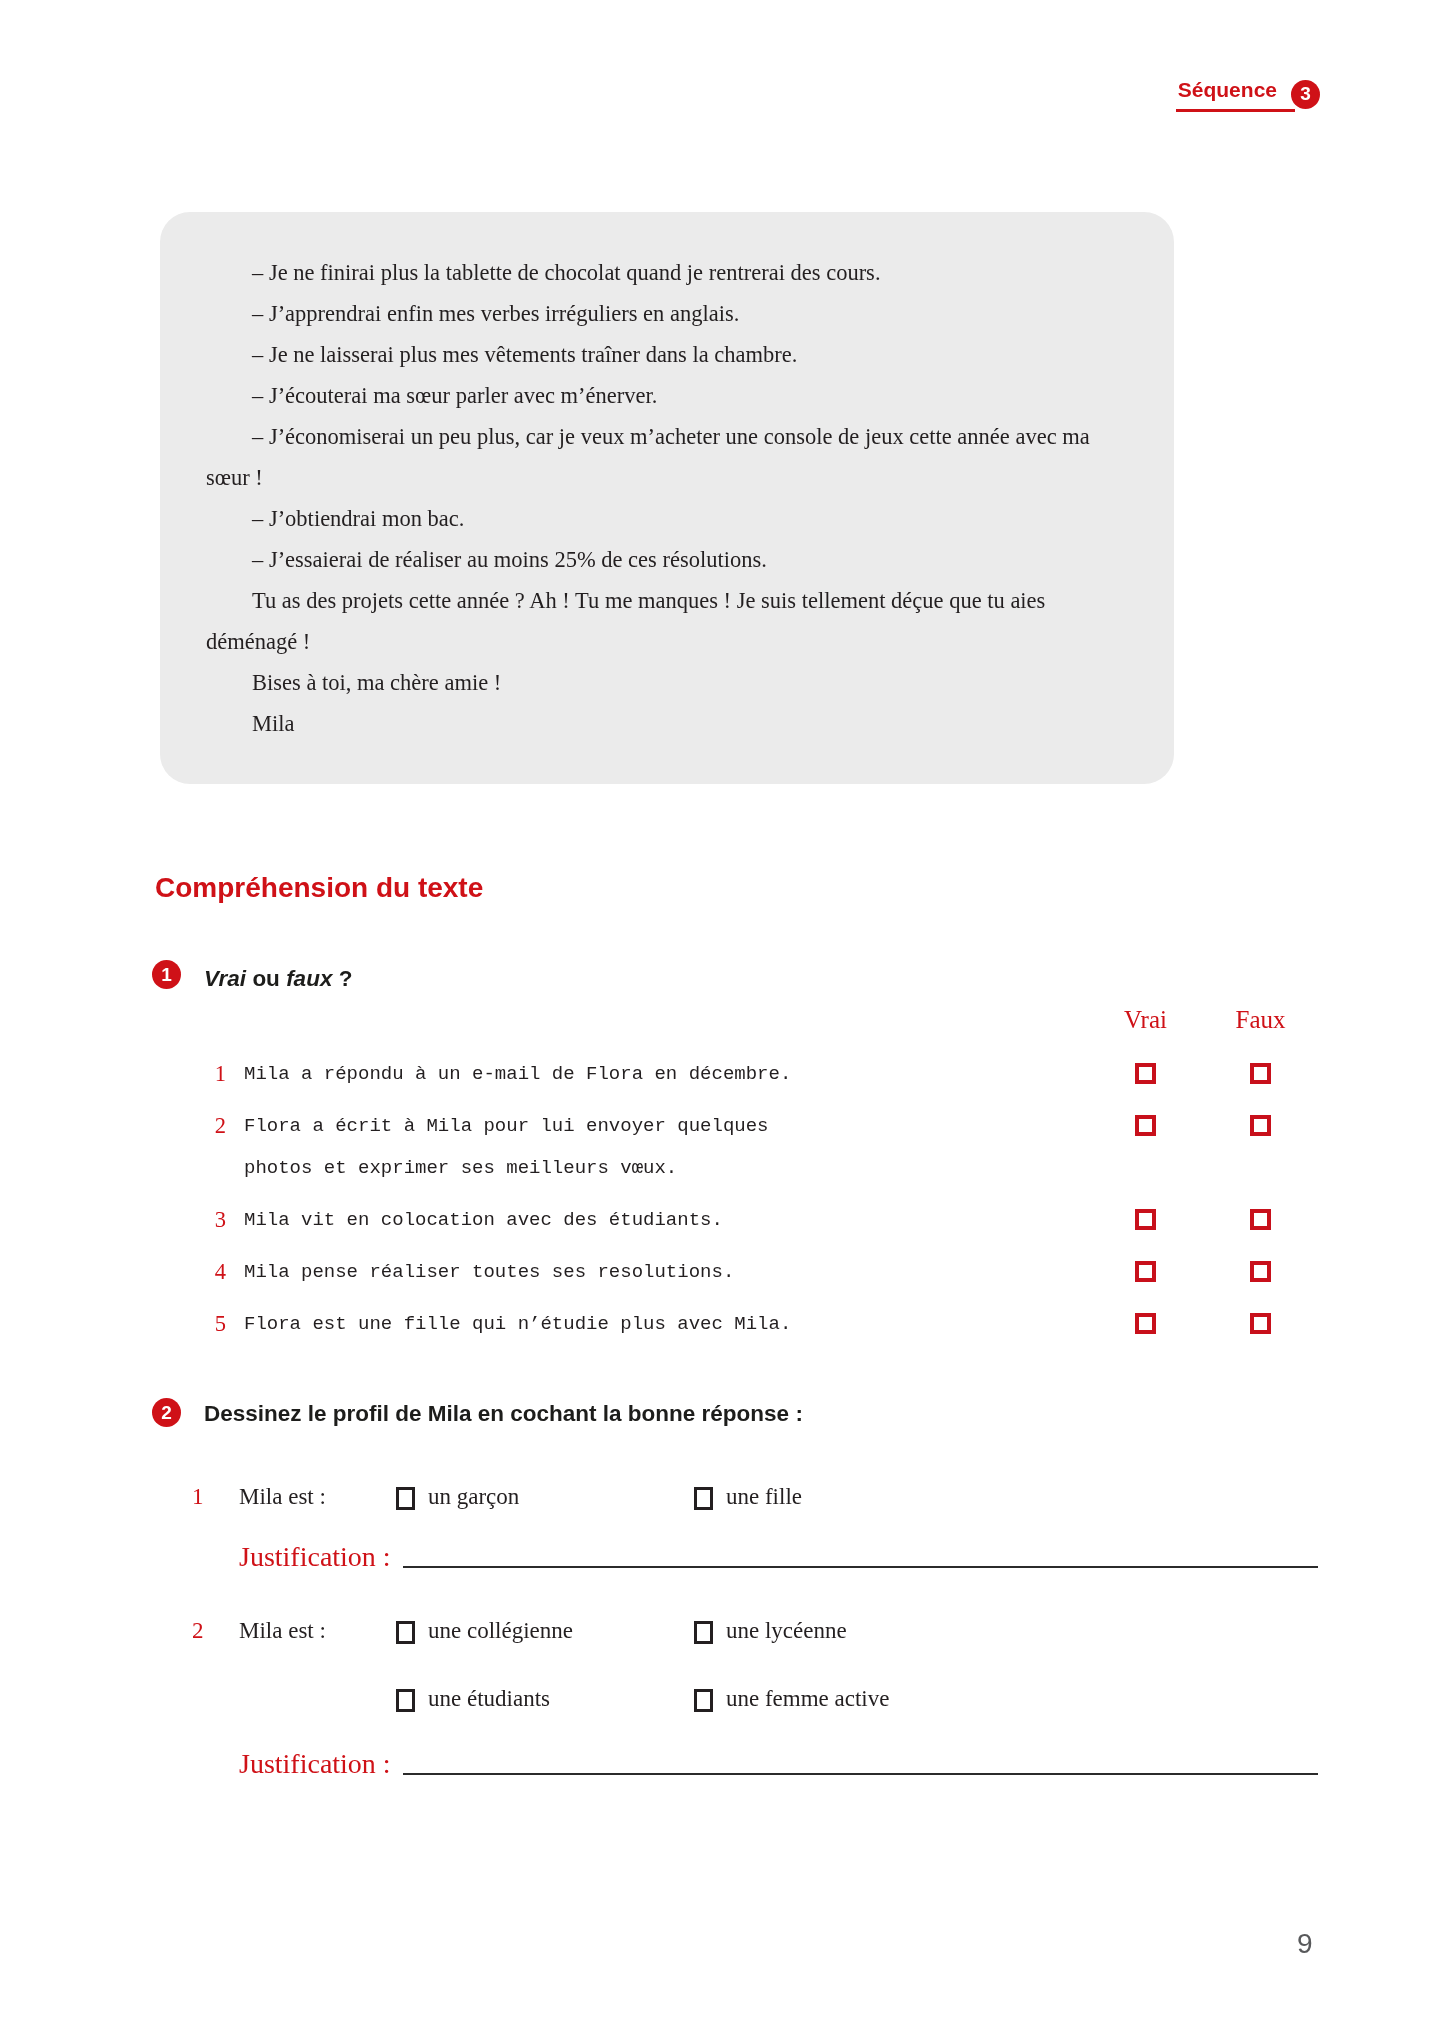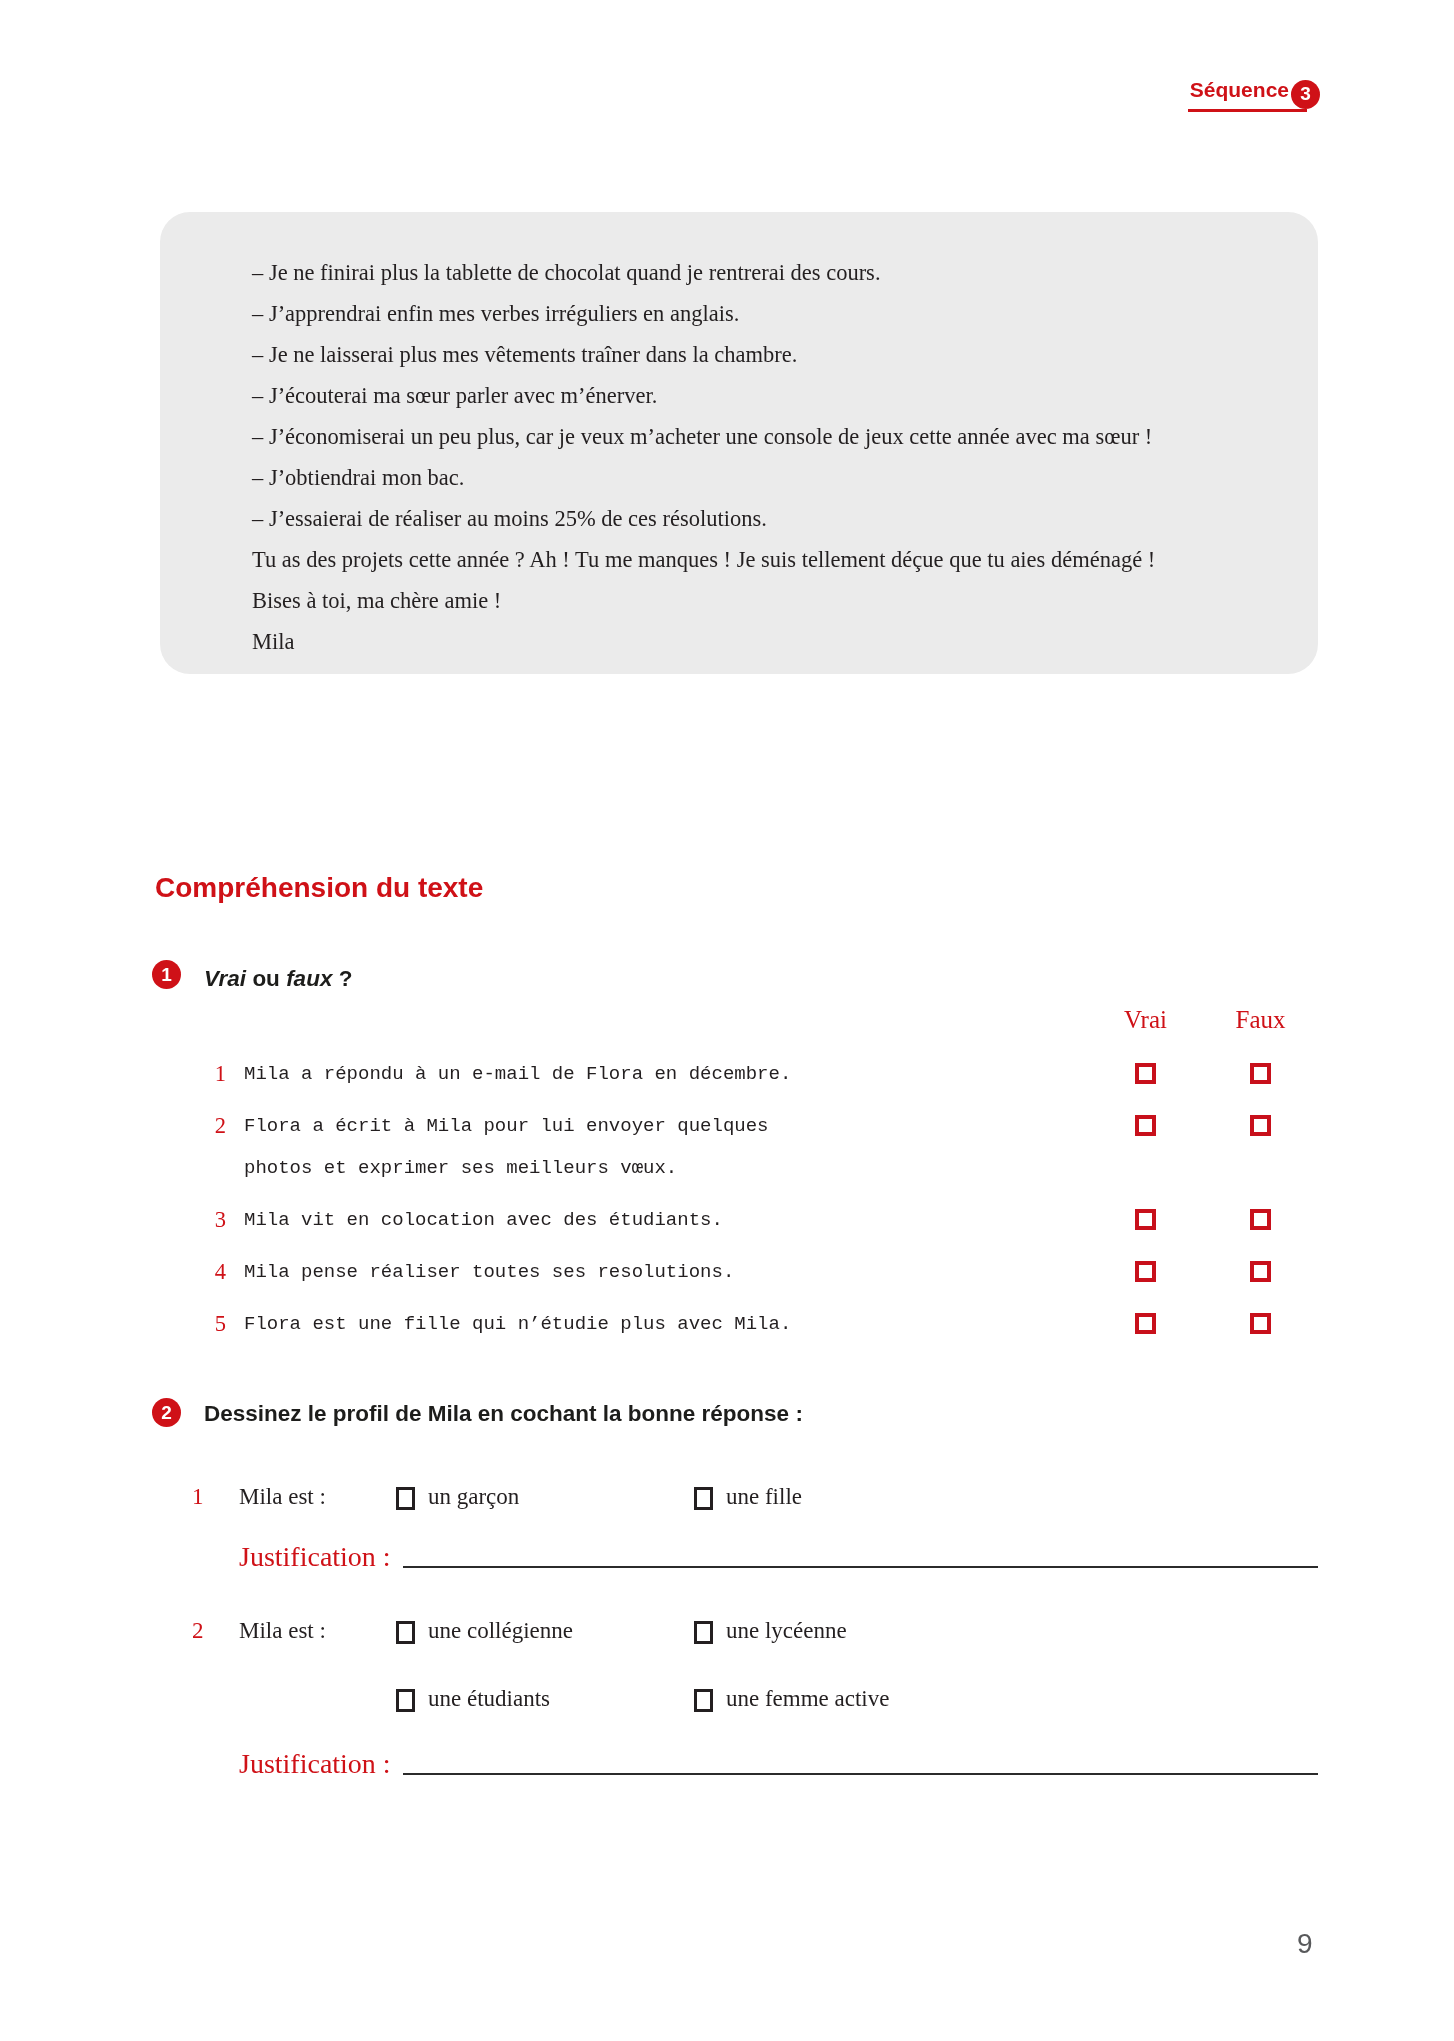--- a/index.html
+++ b/index.html
@@ -1,31 +1,31 @@
 <!DOCTYPE html>
 <html><head>
 <meta charset="utf-8">
 <style>
   html,body{margin:0;padding:0;background:#fff;}
   .page{position:relative;width:1454px;height:2041px;background:#ffffff;
         font-family:"Liberation Serif",serif;color:#231f20;overflow:hidden;}
 
   
   .seq{position:absolute;top:78px;right:134px;display:flex;align-items:center;
-       font-family:"Liberation Sans",sans-serif;}
+       font-family:"Liberation Sans",sans-serif;gap:12px;}
   .seq-label{color:#cf1117;font-weight:bold;font-size:21px;line-height:24px;
              border-bottom:3px solid #cf1117;padding:0 18px 7px 2px;}
   .badge{width:29px;height:29px;border-radius:50%;background:#cf1117;color:#fff;
          font-family:"Liberation Sans",sans-serif;font-weight:bold;font-size:19px;
          display:flex;align-items:center;justify-content:center;flex:0 0 auto;}
   .seq .badge{margin-left:-16px;margin-bottom:2px;}
 
   
-  .letter{position:absolute;left:160px;top:212px;width:1158px;box-sizing:border-box;
-          background:#ebebeb;border-radius:30px;padding:40px 60px 12px 46px;}
+  .letter{position:absolute;left:160px;top:212px;width:1014px;box-sizing:border-box;
+          background:#ebebeb;border-radius:30px;padding:40px 60px 40px 46px;}
   .letter p{margin:0;font-size:22.5px;line-height:41px;text-indent:46px;color:#231f20;}
 
   
   .section-title{position:absolute;left:155px;top:872px;
                  font-family:"Liberation Sans",sans-serif;font-weight:bold;
                  font-size:28px;line-height:32px;color:#cf1117;}
 
   
   #ex1-badge{position:absolute;left:152px;top:960px;}
   #ex2-badge{position:absolute;left:152px;top:1398px;}

